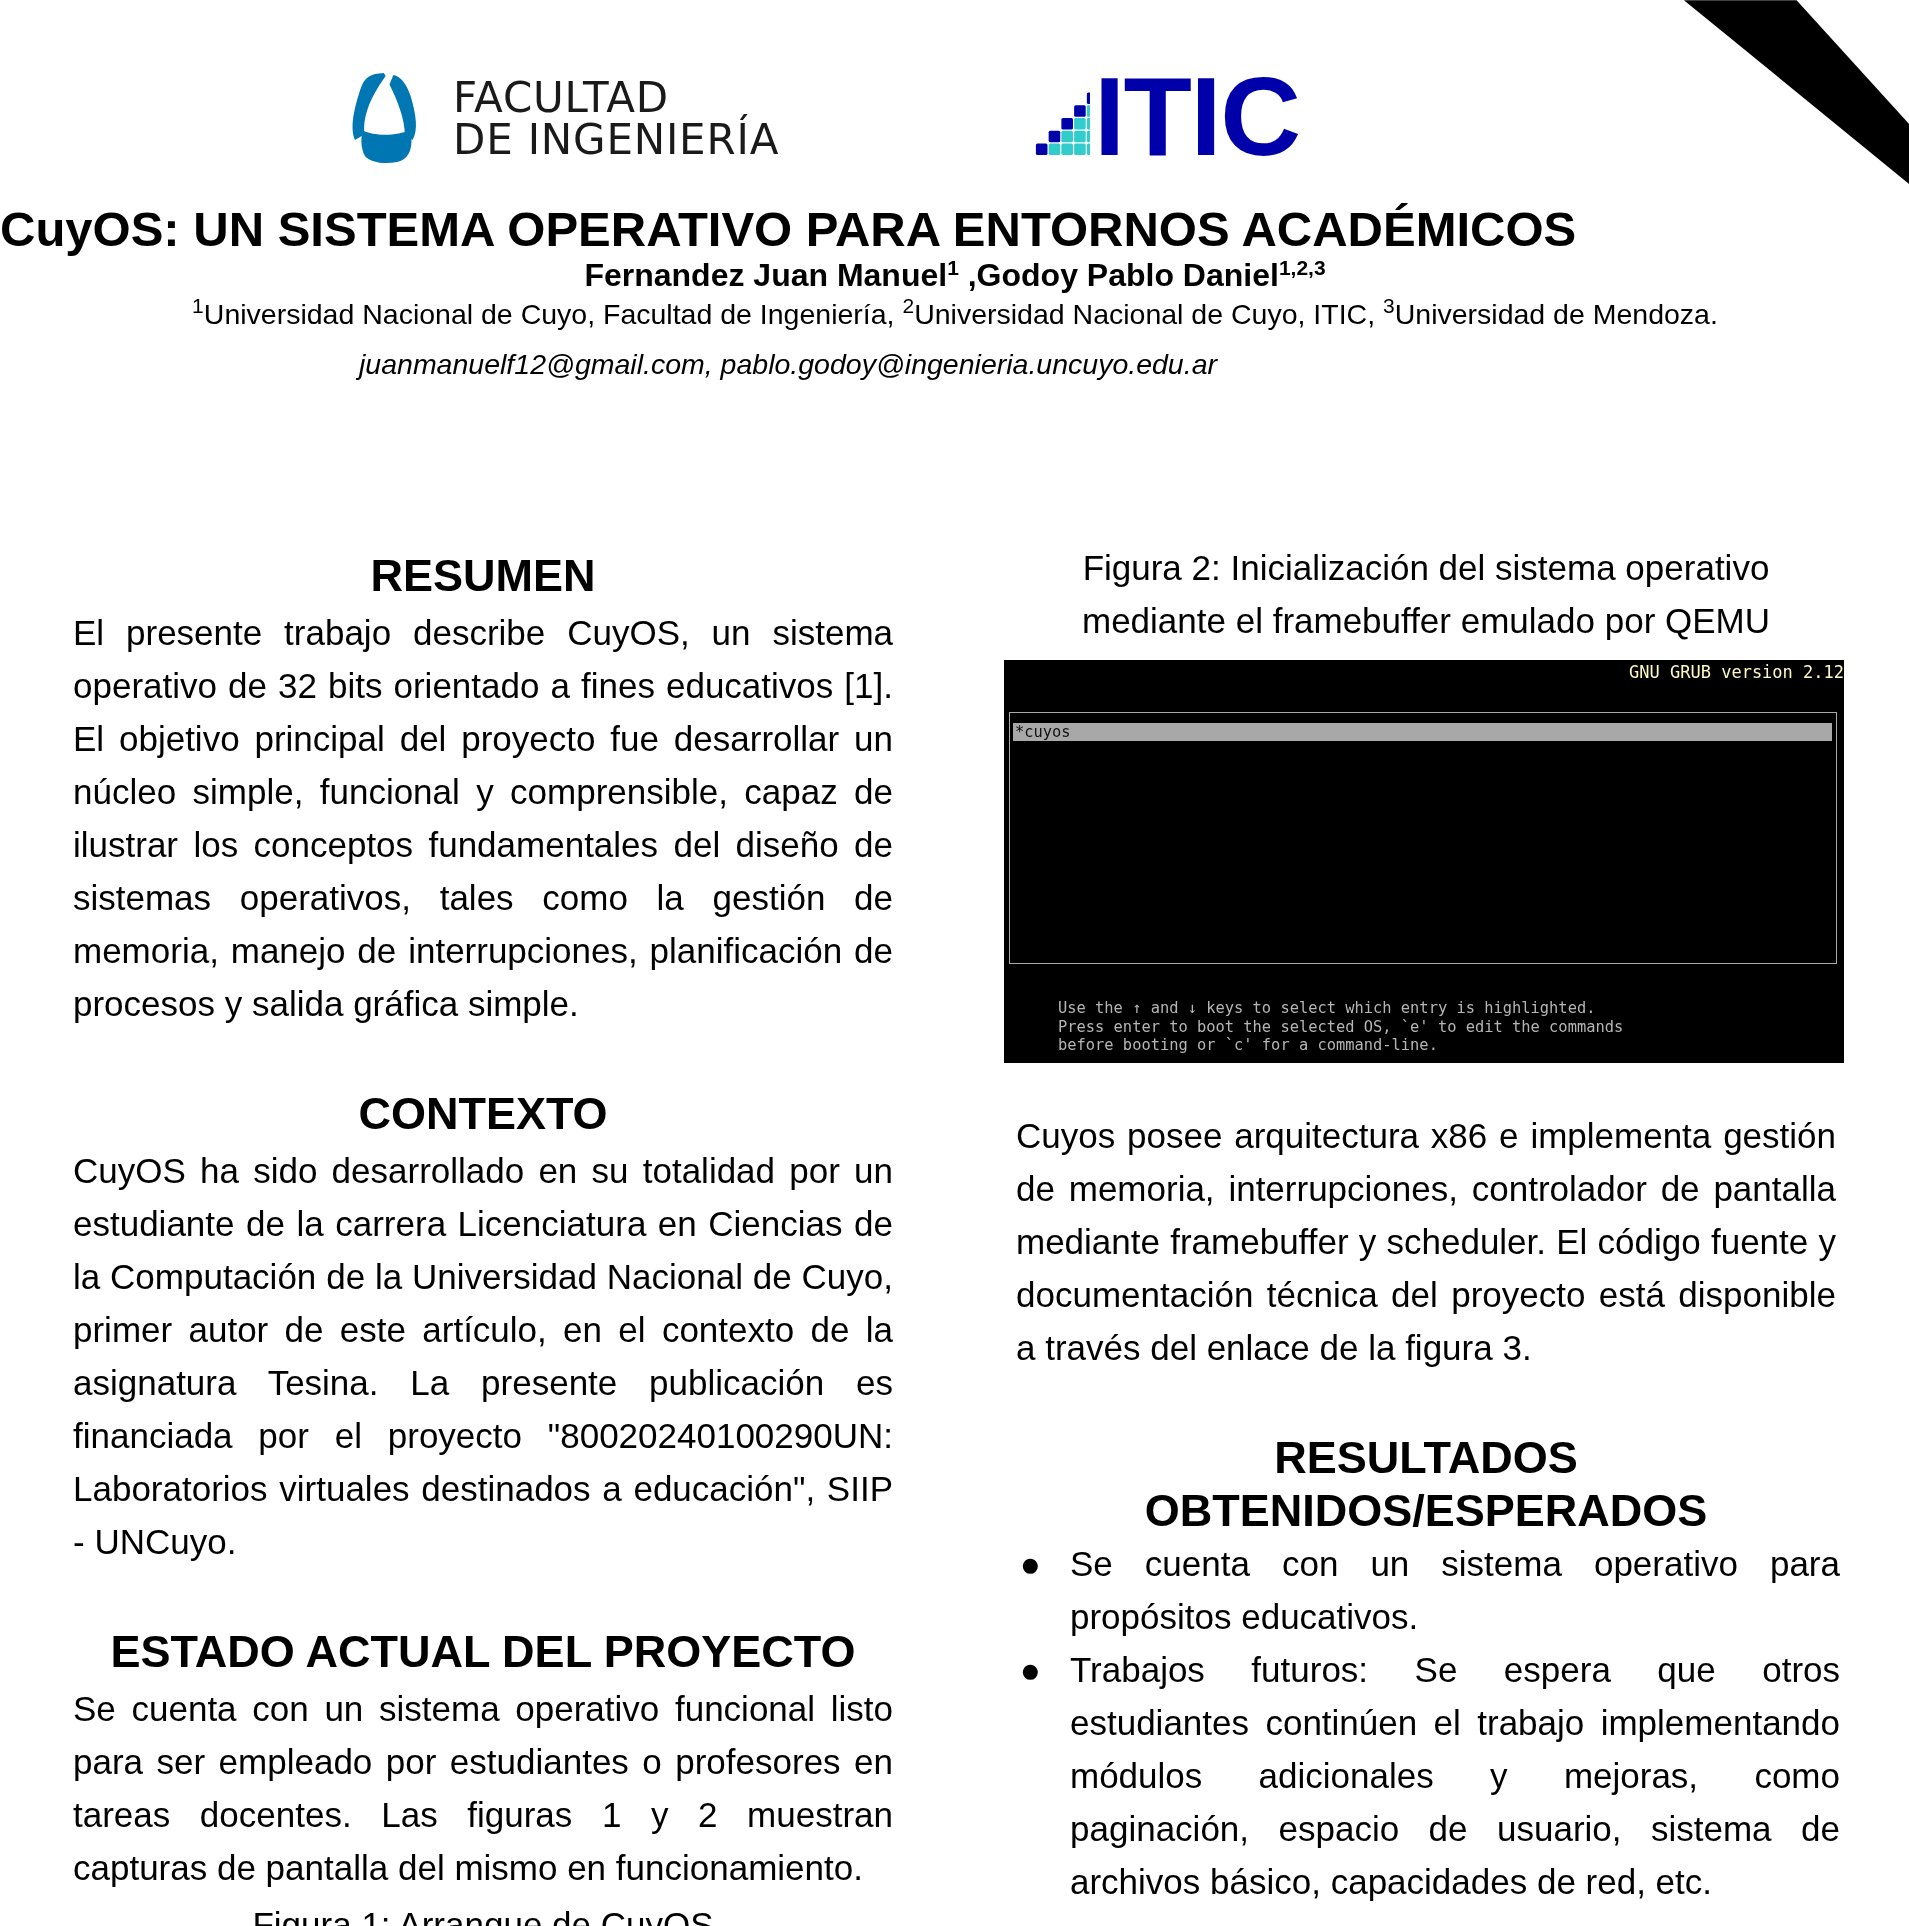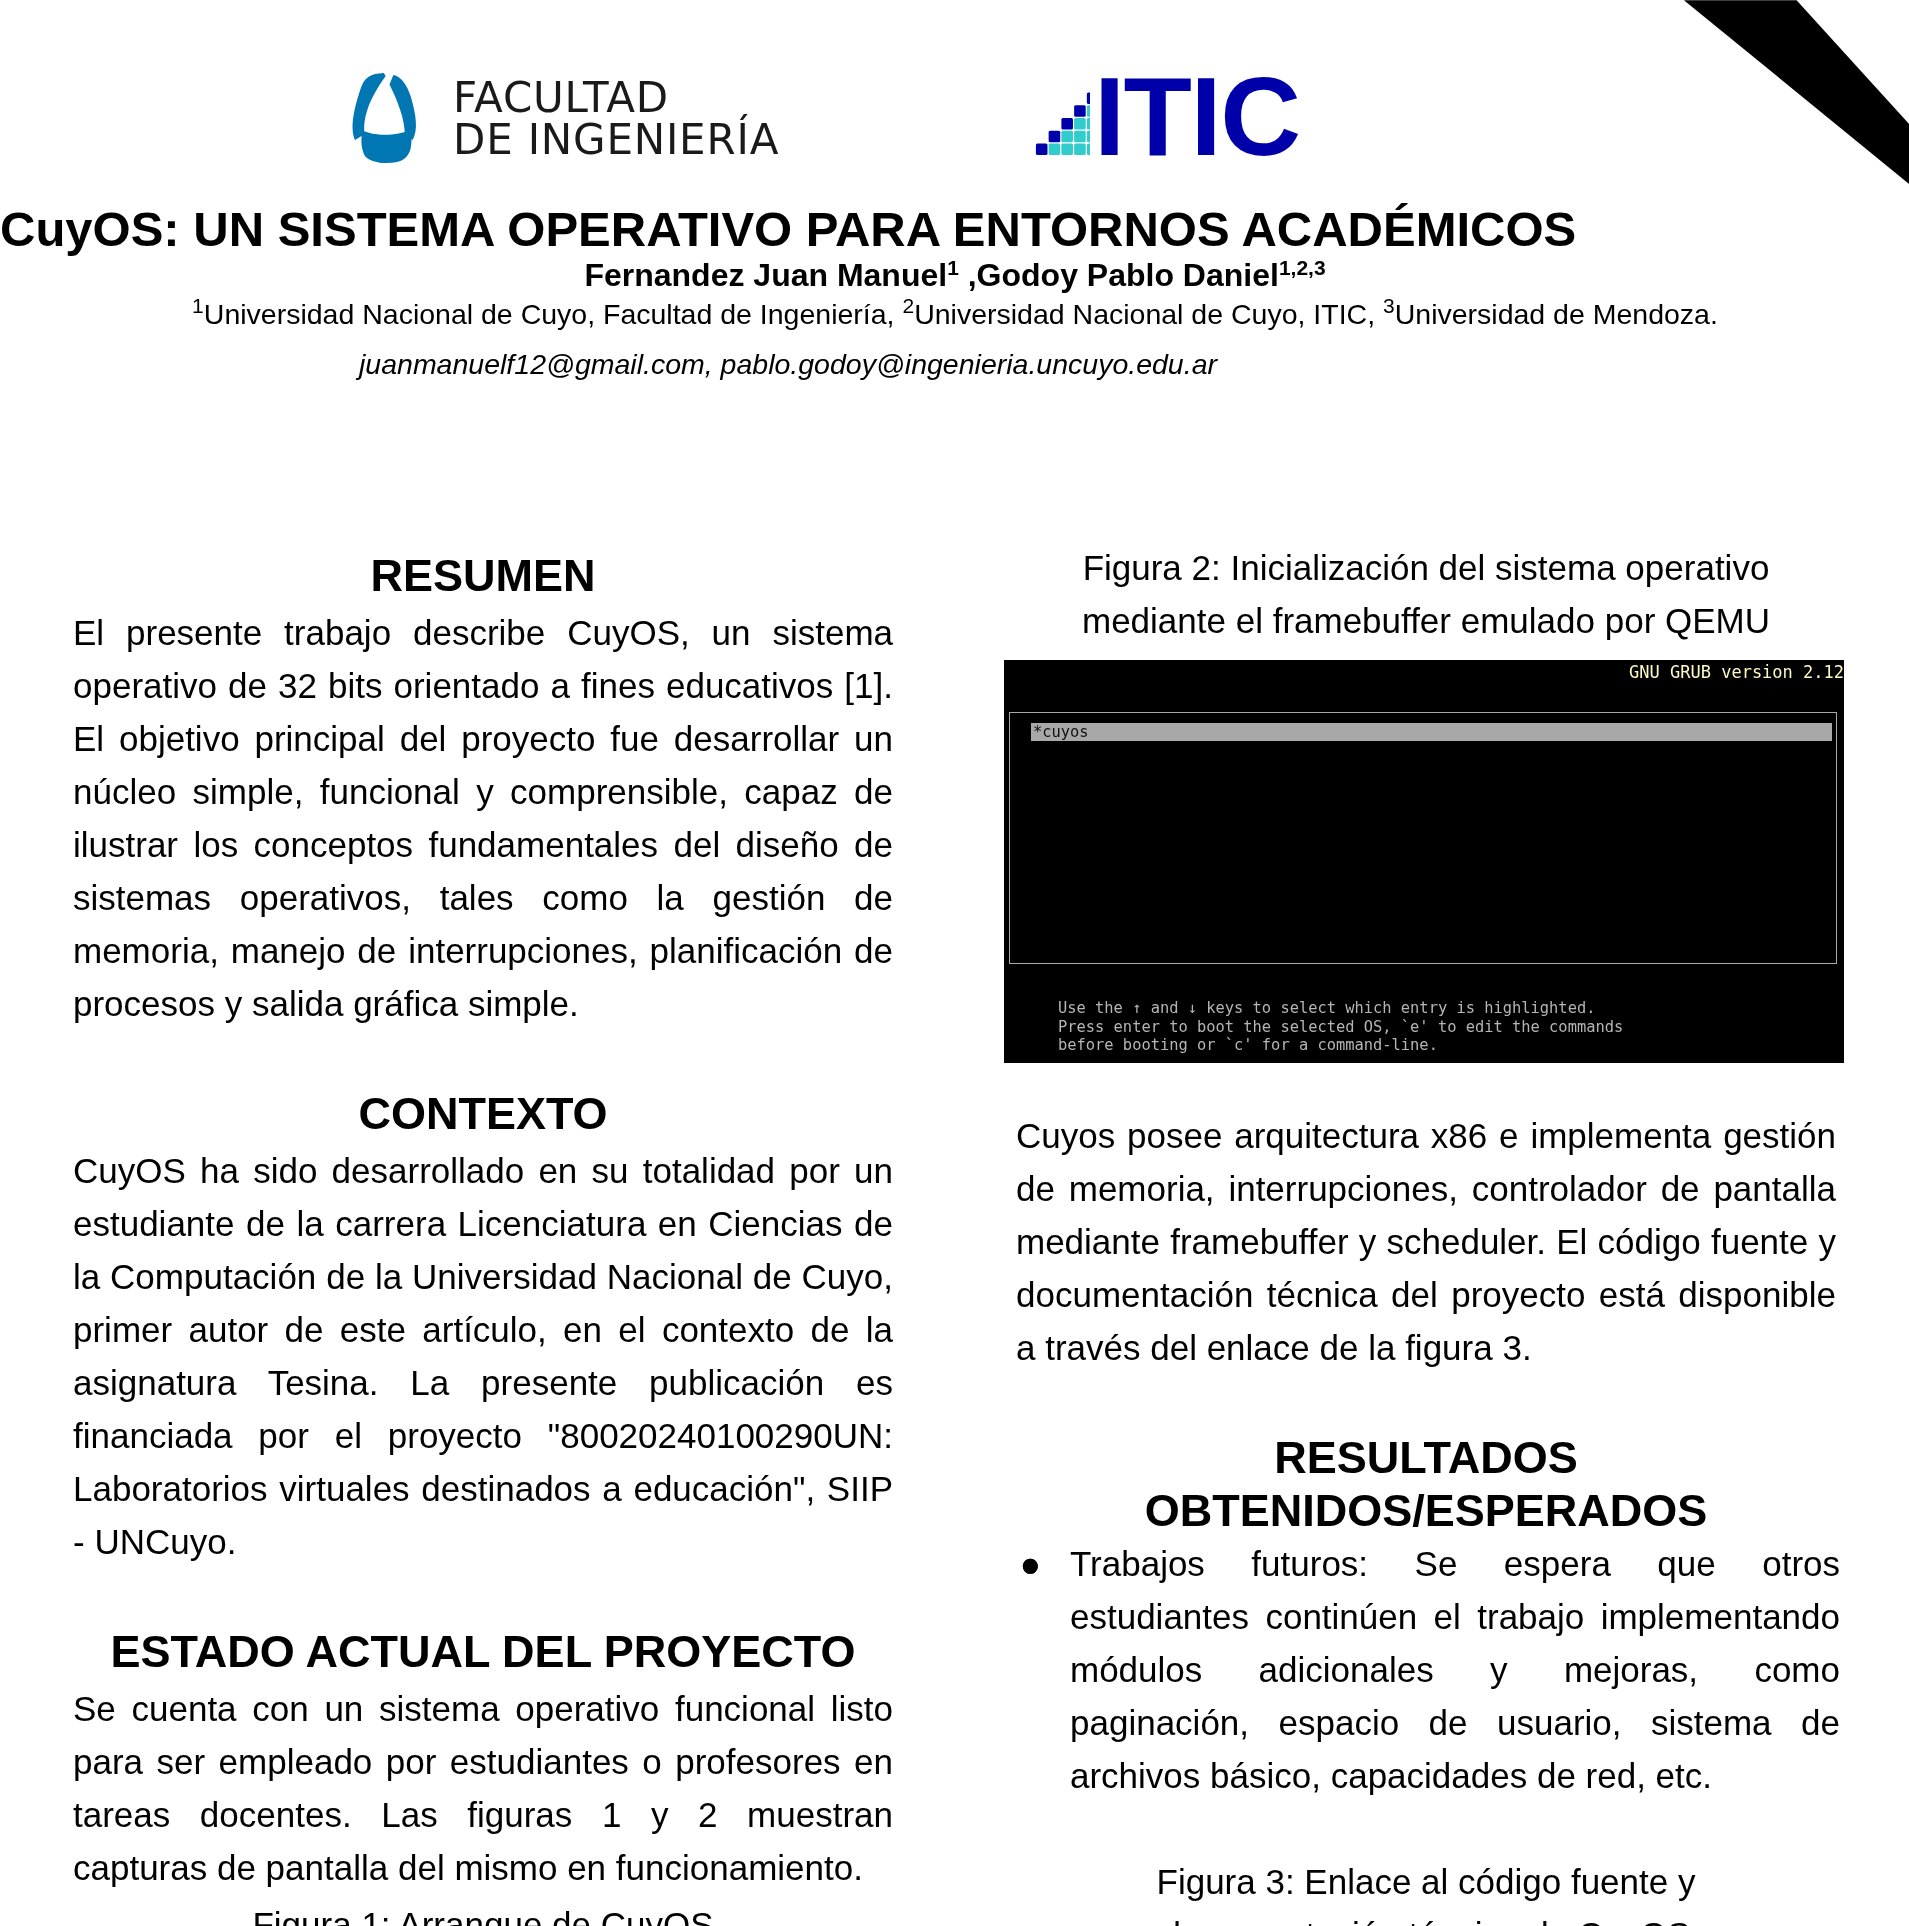--- a/index.html
+++ b/index.html
@@ -29,21 +29,21 @@
   #col-right { left: 1012px; top: 541px; }
   .sec-h { font-weight: bold; text-align: center; font-size: 45px; line-height: 53px; }
   .para { text-align: justify; text-align-last: left; margin: 4px; }
   .caption { text-align: center; font-size: 35px; line-height: 53px; }
   .gap { height: 53px; }
 
   
   #fig2 { left: 1004px; top: 660px; width: 840px; height: 403px; background: #000; }
   #fig2 .g-title { position: absolute; top: 0.8px; width: 100%; text-align: right; color: #fef9c3; font-family: "DejaVu Sans Mono", monospace; font-size: 17px; line-height: 23px; }
   #fig2 .g-box { position: absolute; left: 4.6px; top: 52px; width: 828px; height: 252px; border: 1.5px solid #a8a8a8; box-sizing: border-box; }
-  #fig2 .g-entry { position: absolute; left: 3.9px; top: 9.6px; right: 3.9px; height: 18.5px; background: #a8a8a8; color: #111; font-family: "DejaVu Sans Mono", monospace; font-size: 15.4px; line-height: 18.5px; padding-left: 1.5px; margin-left: 18px; }
+  #fig2 .g-entry { position: absolute; left: 3.9px; top: 9.6px; right: 3.9px; height: 18.5px; background: #a8a8a8; color: #111; font-family: "DejaVu Sans Mono", monospace; font-size: 15.4px; line-height: 18.5px; padding-left: 1.5px; }
   #fig2 .g-help { position: absolute; left: 54px; top: 339px; color: #b5b5b5; font-family: "DejaVu Sans Mono", monospace; font-size: 15.4px; line-height: 18.5px; white-space: pre; }
 
   ul.bullets { list-style: none; margin: 0; padding: 0; }
   ul.bullets li { position: relative; padding-left: 58px; text-align: justify; text-align-last: left; }
   ul.bullets li .bullet { position: absolute; left: 7.7px; top: 0; }
 </style>
 </head>
 <body>
 
 <svg id="corner" viewBox="0 0 658 600">
@@ -106,21 +106,21 @@
   <div class="caption" style="margin-top:3.9px">Figura 1: Arranque de CuyOS</div>
 </div>
 
 <div id="col-right" class="col">
   <div class="caption" style="padding:0 15.4px;">Figura 2: Inicialización del sistema operativo mediante el framebuffer emulado por QEMU</div>
   <div style="height:458px"></div>
   <p class="para">Cuyos posee arquitectura x86 e implementa gestión de memoria, interrupciones, controlador de pantalla mediante framebuffer y scheduler. El código fuente y documentación técnica del proyecto está disponible a través del enlace de la figura 3.</p>
   <div class="gap"></div>
   <div class="sec-h">RESULTADOS OBTENIDOS/ESPERADOS</div>
   <ul class="bullets">
-    <li><span class="bullet">●</span></li>
+    <li><span class="bullet">●</span><span>Se cuenta con un sistema operativo para propósitos educativos.</span></li>
     <li><span class="bullet">●</span><span>Trabajos futuros: Se espera que otros estudiantes continúen el trabajo implementando módulos adicionales y mejoras, como paginación, espacio de usuario, sistema de archivos básico, capacidades de red, etc.</span></li>
   </ul>
   <div class="gap"></div>
   <div class="caption" style="padding:0 116px;">Figura 3: Enlace al código fuente y documentación técnica de CuyOS</div>
 </div>
 
 <div id="fig2" class="abs">
   <div class="g-title">GNU GRUB  version 2.12</div>
   <div class="g-box">
     <div class="g-entry">*cuyos</div>

